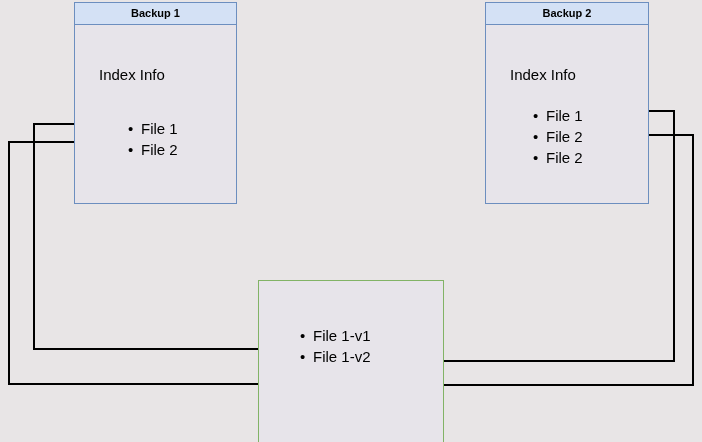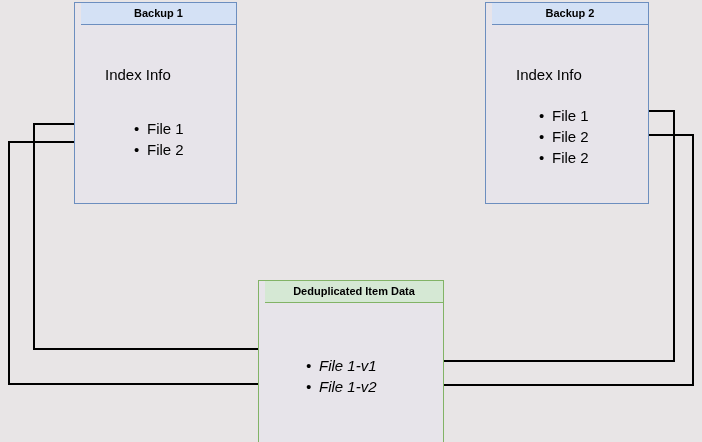--- a/index.html
+++ b/index.html
@@ -28,21 +28,20 @@
     height: 442px;
     pointer-events: none;
   }
 
   
   .node {
     position: absolute;
     box-sizing: border-box;
     border: 1px solid #6c8ebf;
     background: #e7e4ea;
-    padding-left: 6px;
   }
   .node .node-header {
     box-sizing: border-box;
     height: 22px;
     line-height: 20px;
     text-align: center;
     font-size: 11px;
     font-weight: bold;
     color: #000000;
     background: #d4e1f5;
@@ -94,21 +93,21 @@
     content: "\2022";
     position: absolute;
     left: 2px;
     top: 0;
     font-size: 15px;
     line-height: 21px;
   }
 
   #backup-1 .file-list { left: 51px; top: 93px; }
   #backup-2 .file-list { left: 45px; top: 80px; }
-  #dedup    .file-list { left: 39px; top: 52px; font-style: italic; }
+  #dedup    .file-list { left: 39px; top: 44px; }
 
   
   .edge {
     fill: none;
     stroke: #000000;
     stroke-width: 2;
     stroke-linejoin: miter;
     stroke-linecap: butt;
   }
   .edge-head { fill: #000000; stroke: none; }
@@ -159,21 +158,20 @@
       <div class="index-label">Index Info</div>
       <ul class="file-list">
         <li>File 1</li>
         <li>File 2</li>
         <li>File 2</li>
       </ul>
     </div>
   </div>
 
   <div class="node green" id="dedup">
-    <div class="node-header">Deduplicated Item Data</div>
     <div class="node-body">
       <ul class="file-list">
         <li>File 1-v1</li>
         <li>File 1-v2</li>
       </ul>
     </div>
   </div>
 
 </div>
 

